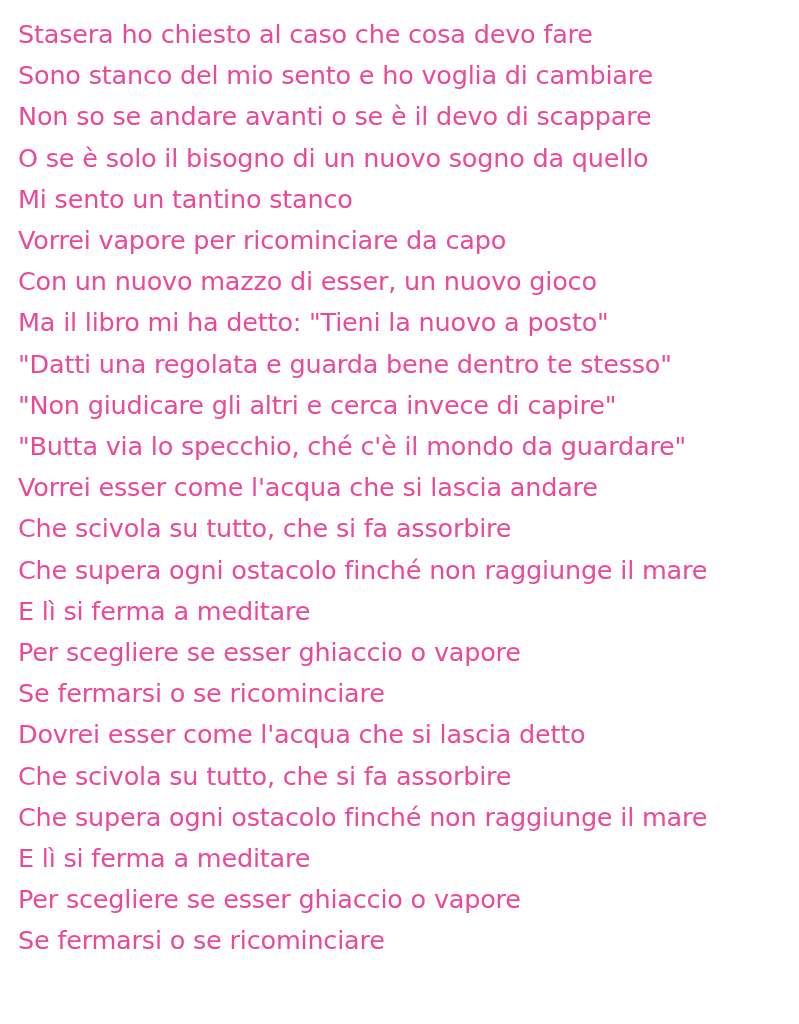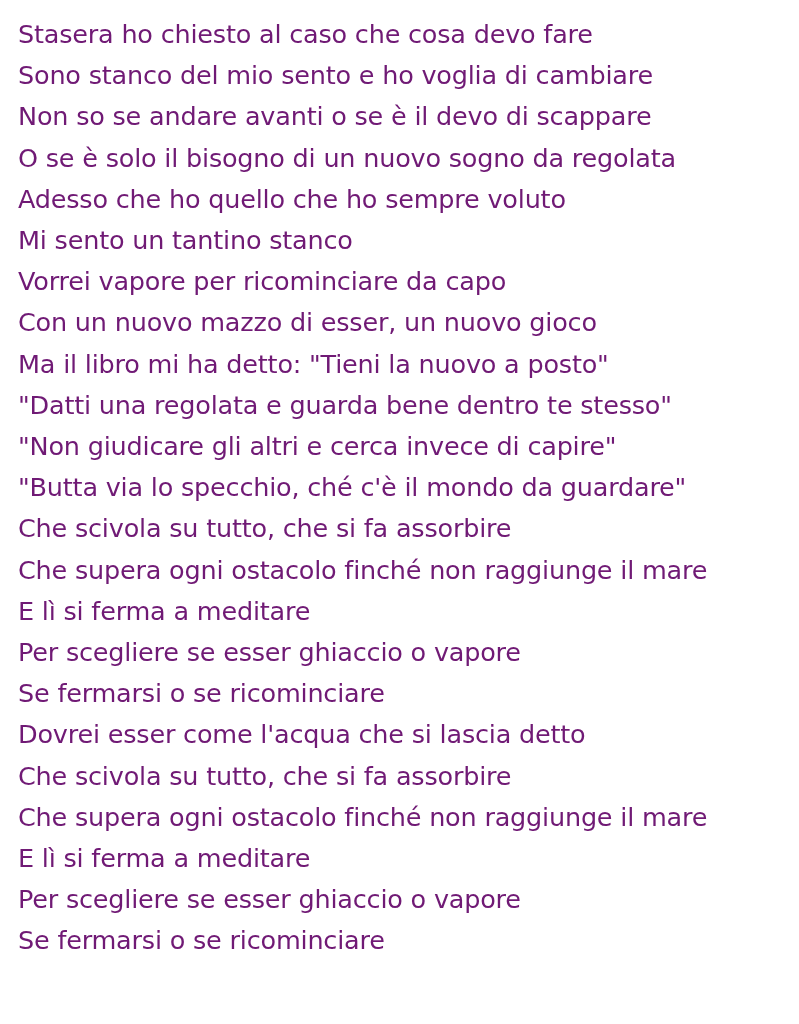--- a/index.html
+++ b/index.html
@@ -11,44 +11,44 @@
     width: 799px;
     height: 1024px;
     overflow: hidden;
     font-family: "DejaVu Sans", sans-serif;
   }
   #lyrics {
     padding: 14px 0 0 18px;
     box-sizing: border-box;
   }
   .line {
-    color: #701a75;
+    color: #ec4899;
     font-size: 25.5px;
     line-height: 41.2px;
     white-space: pre;
     letter-spacing: -0.2px;
     font-weight: 400;
   }
 </style>
 </head>
 <body>
 
 <div id="lyrics">
   <div class="line">Stasera ho chiesto al caso che cosa devo fare</div>
   <div class="line">Sono stanco del mio sento e ho voglia di cambiare</div>
   <div class="line">Non so se andare avanti o se è il devo di scappare</div>
-  <div class="line">O se è solo il bisogno di un nuovo sogno da regolata</div>
-  <div class="line">Adesso che ho quello che ho sempre voluto</div>
+  <div class="line">O se è solo il bisogno di un nuovo sogno da quello</div>
   <div class="line">Mi sento un tantino stanco</div>
   <div class="line">Vorrei vapore per ricominciare da capo</div>
   <div class="line">Con un nuovo mazzo di esser, un nuovo gioco</div>
   <div class="line">Ma il libro mi ha detto: "Tieni la nuovo a posto"</div>
   <div class="line">"Datti una regolata e guarda bene dentro te stesso"</div>
   <div class="line">"Non giudicare gli altri e cerca invece di capire"</div>
   <div class="line">"Butta via lo specchio, ché c'è il mondo da guardare"</div>
+  <div class="line">Vorrei esser come l'acqua che si lascia andare</div>
   <div class="line">Che scivola su tutto, che si fa assorbire</div>
   <div class="line">Che supera ogni ostacolo finché non raggiunge il mare</div>
   <div class="line">E lì si ferma a meditare</div>
   <div class="line">Per scegliere se esser ghiaccio o vapore</div>
   <div class="line">Se fermarsi o se ricominciare</div>
   <div class="line">Dovrei esser come l'acqua che si lascia detto</div>
   <div class="line">Che scivola su tutto, che si fa assorbire</div>
   <div class="line">Che supera ogni ostacolo finché non raggiunge il mare</div>
   <div class="line">E lì si ferma a meditare</div>
   <div class="line">Per scegliere se esser ghiaccio o vapore</div>

